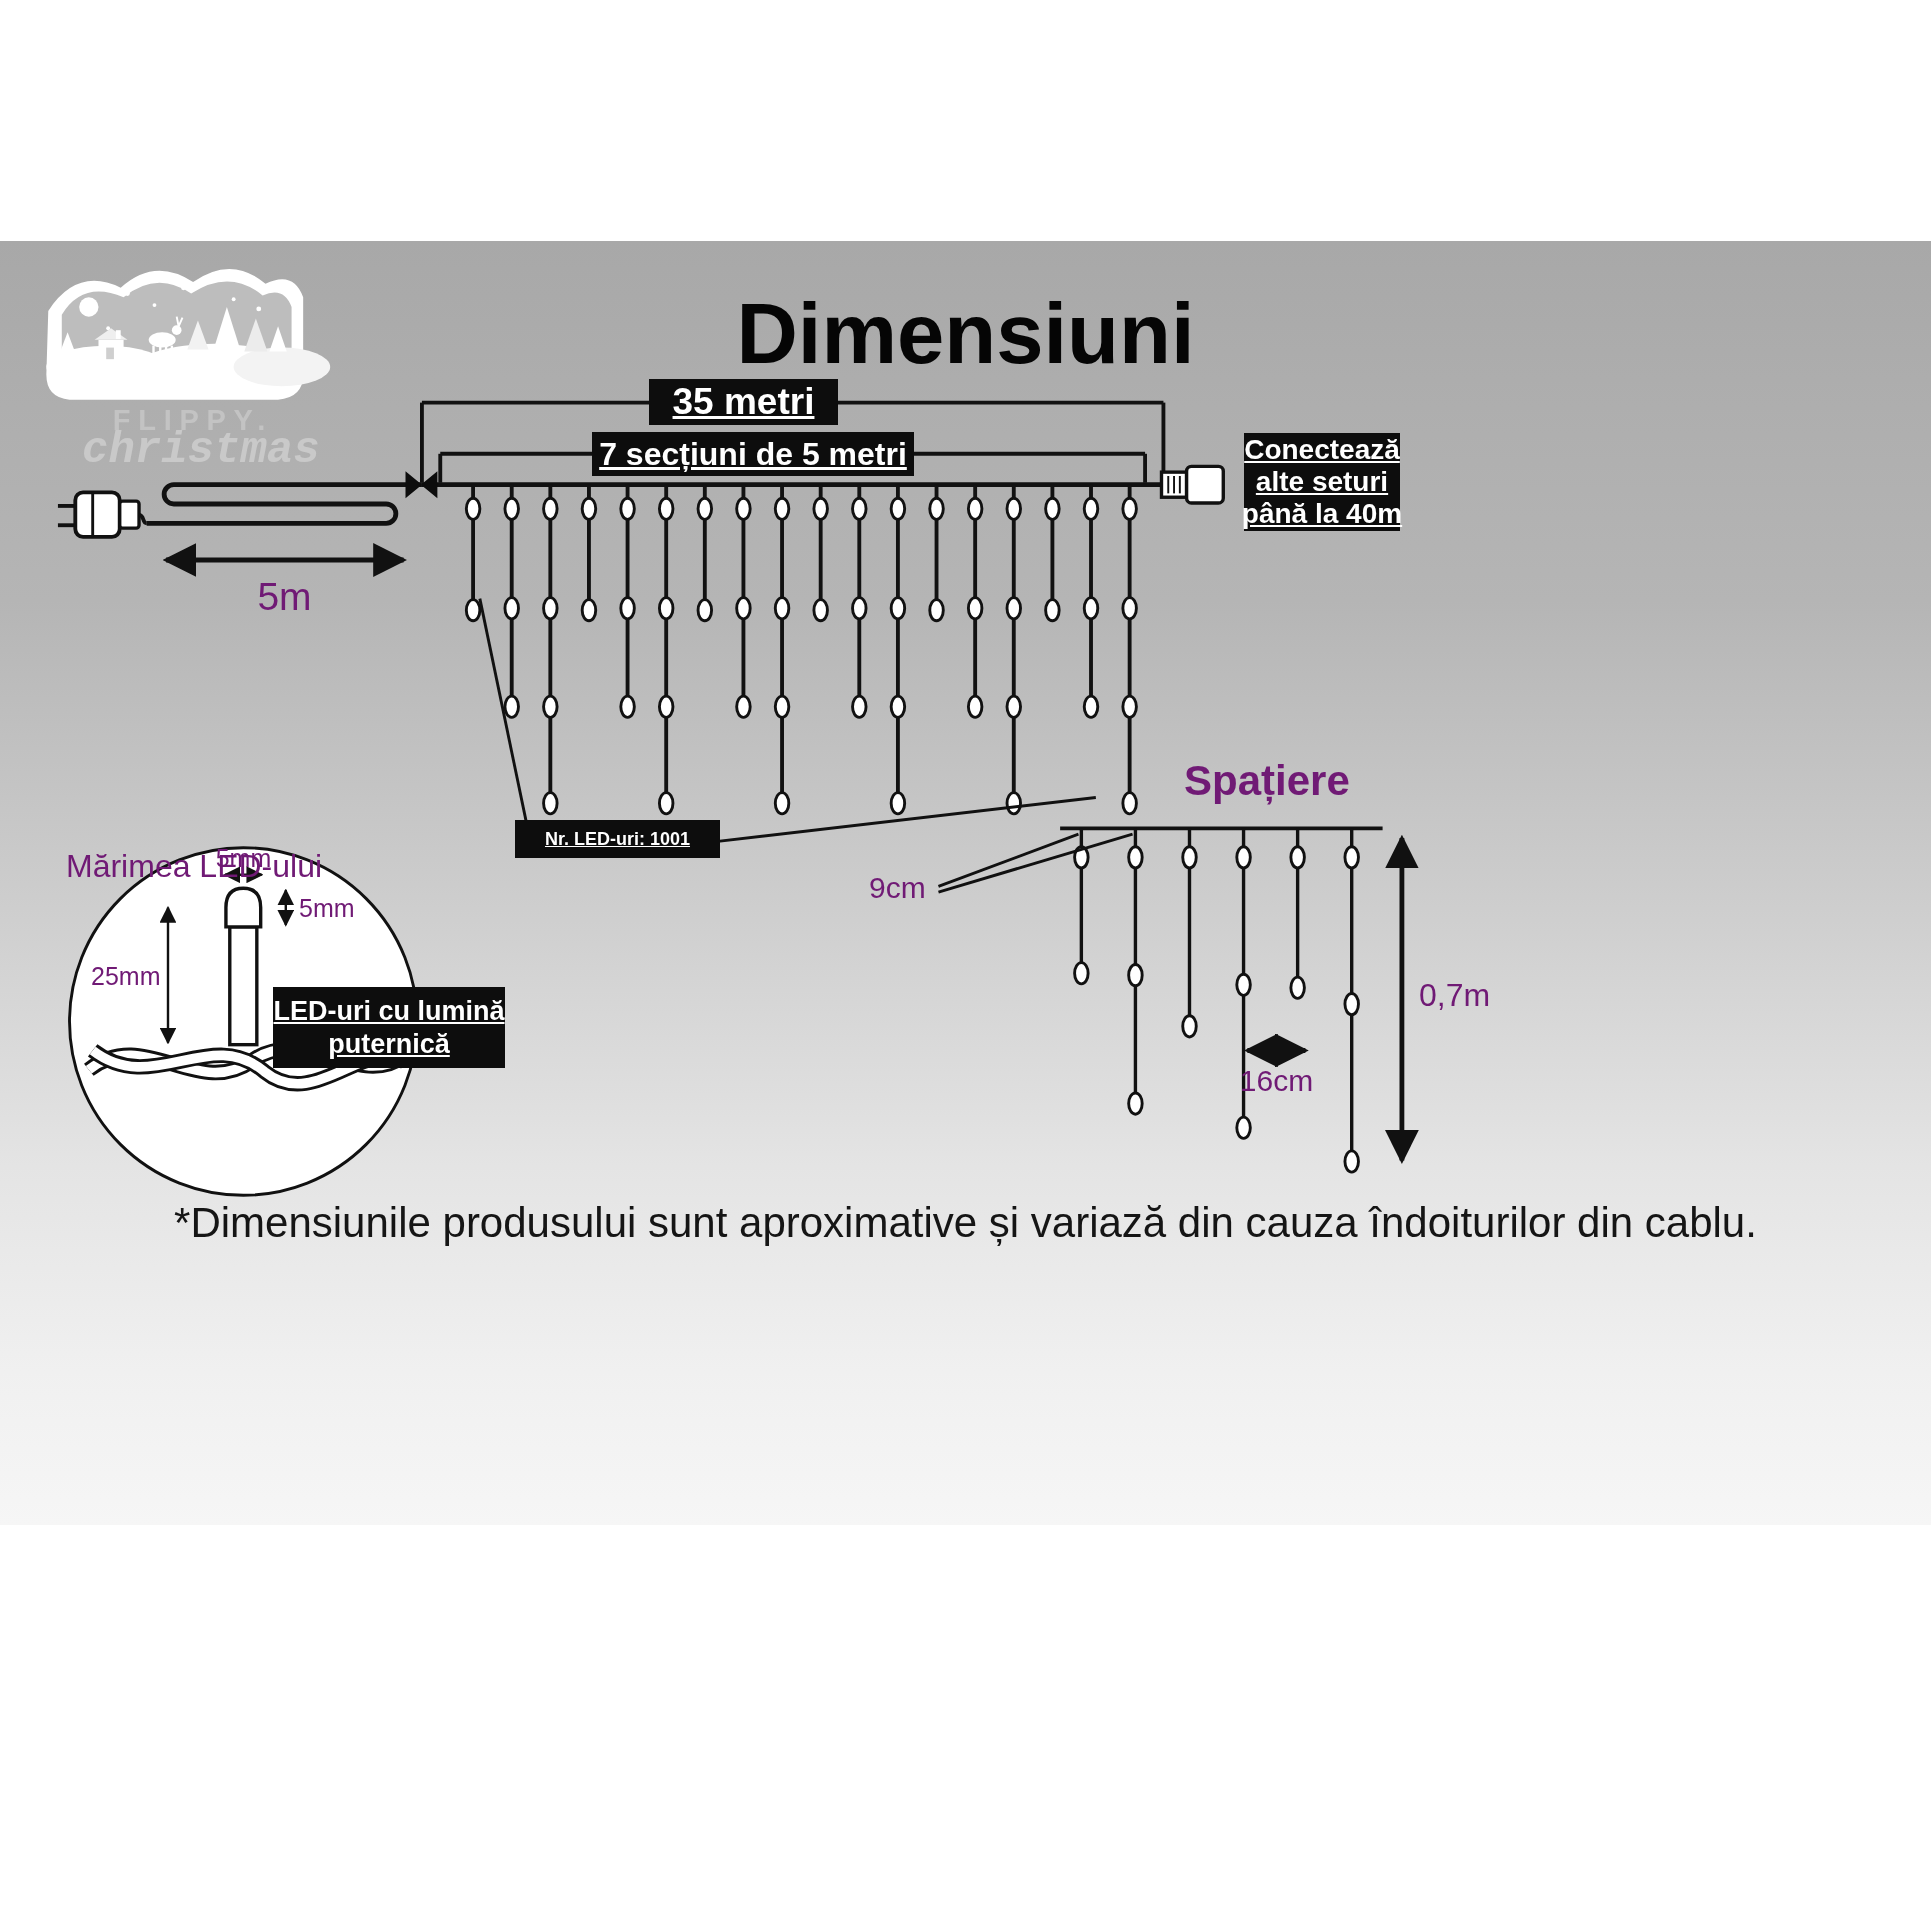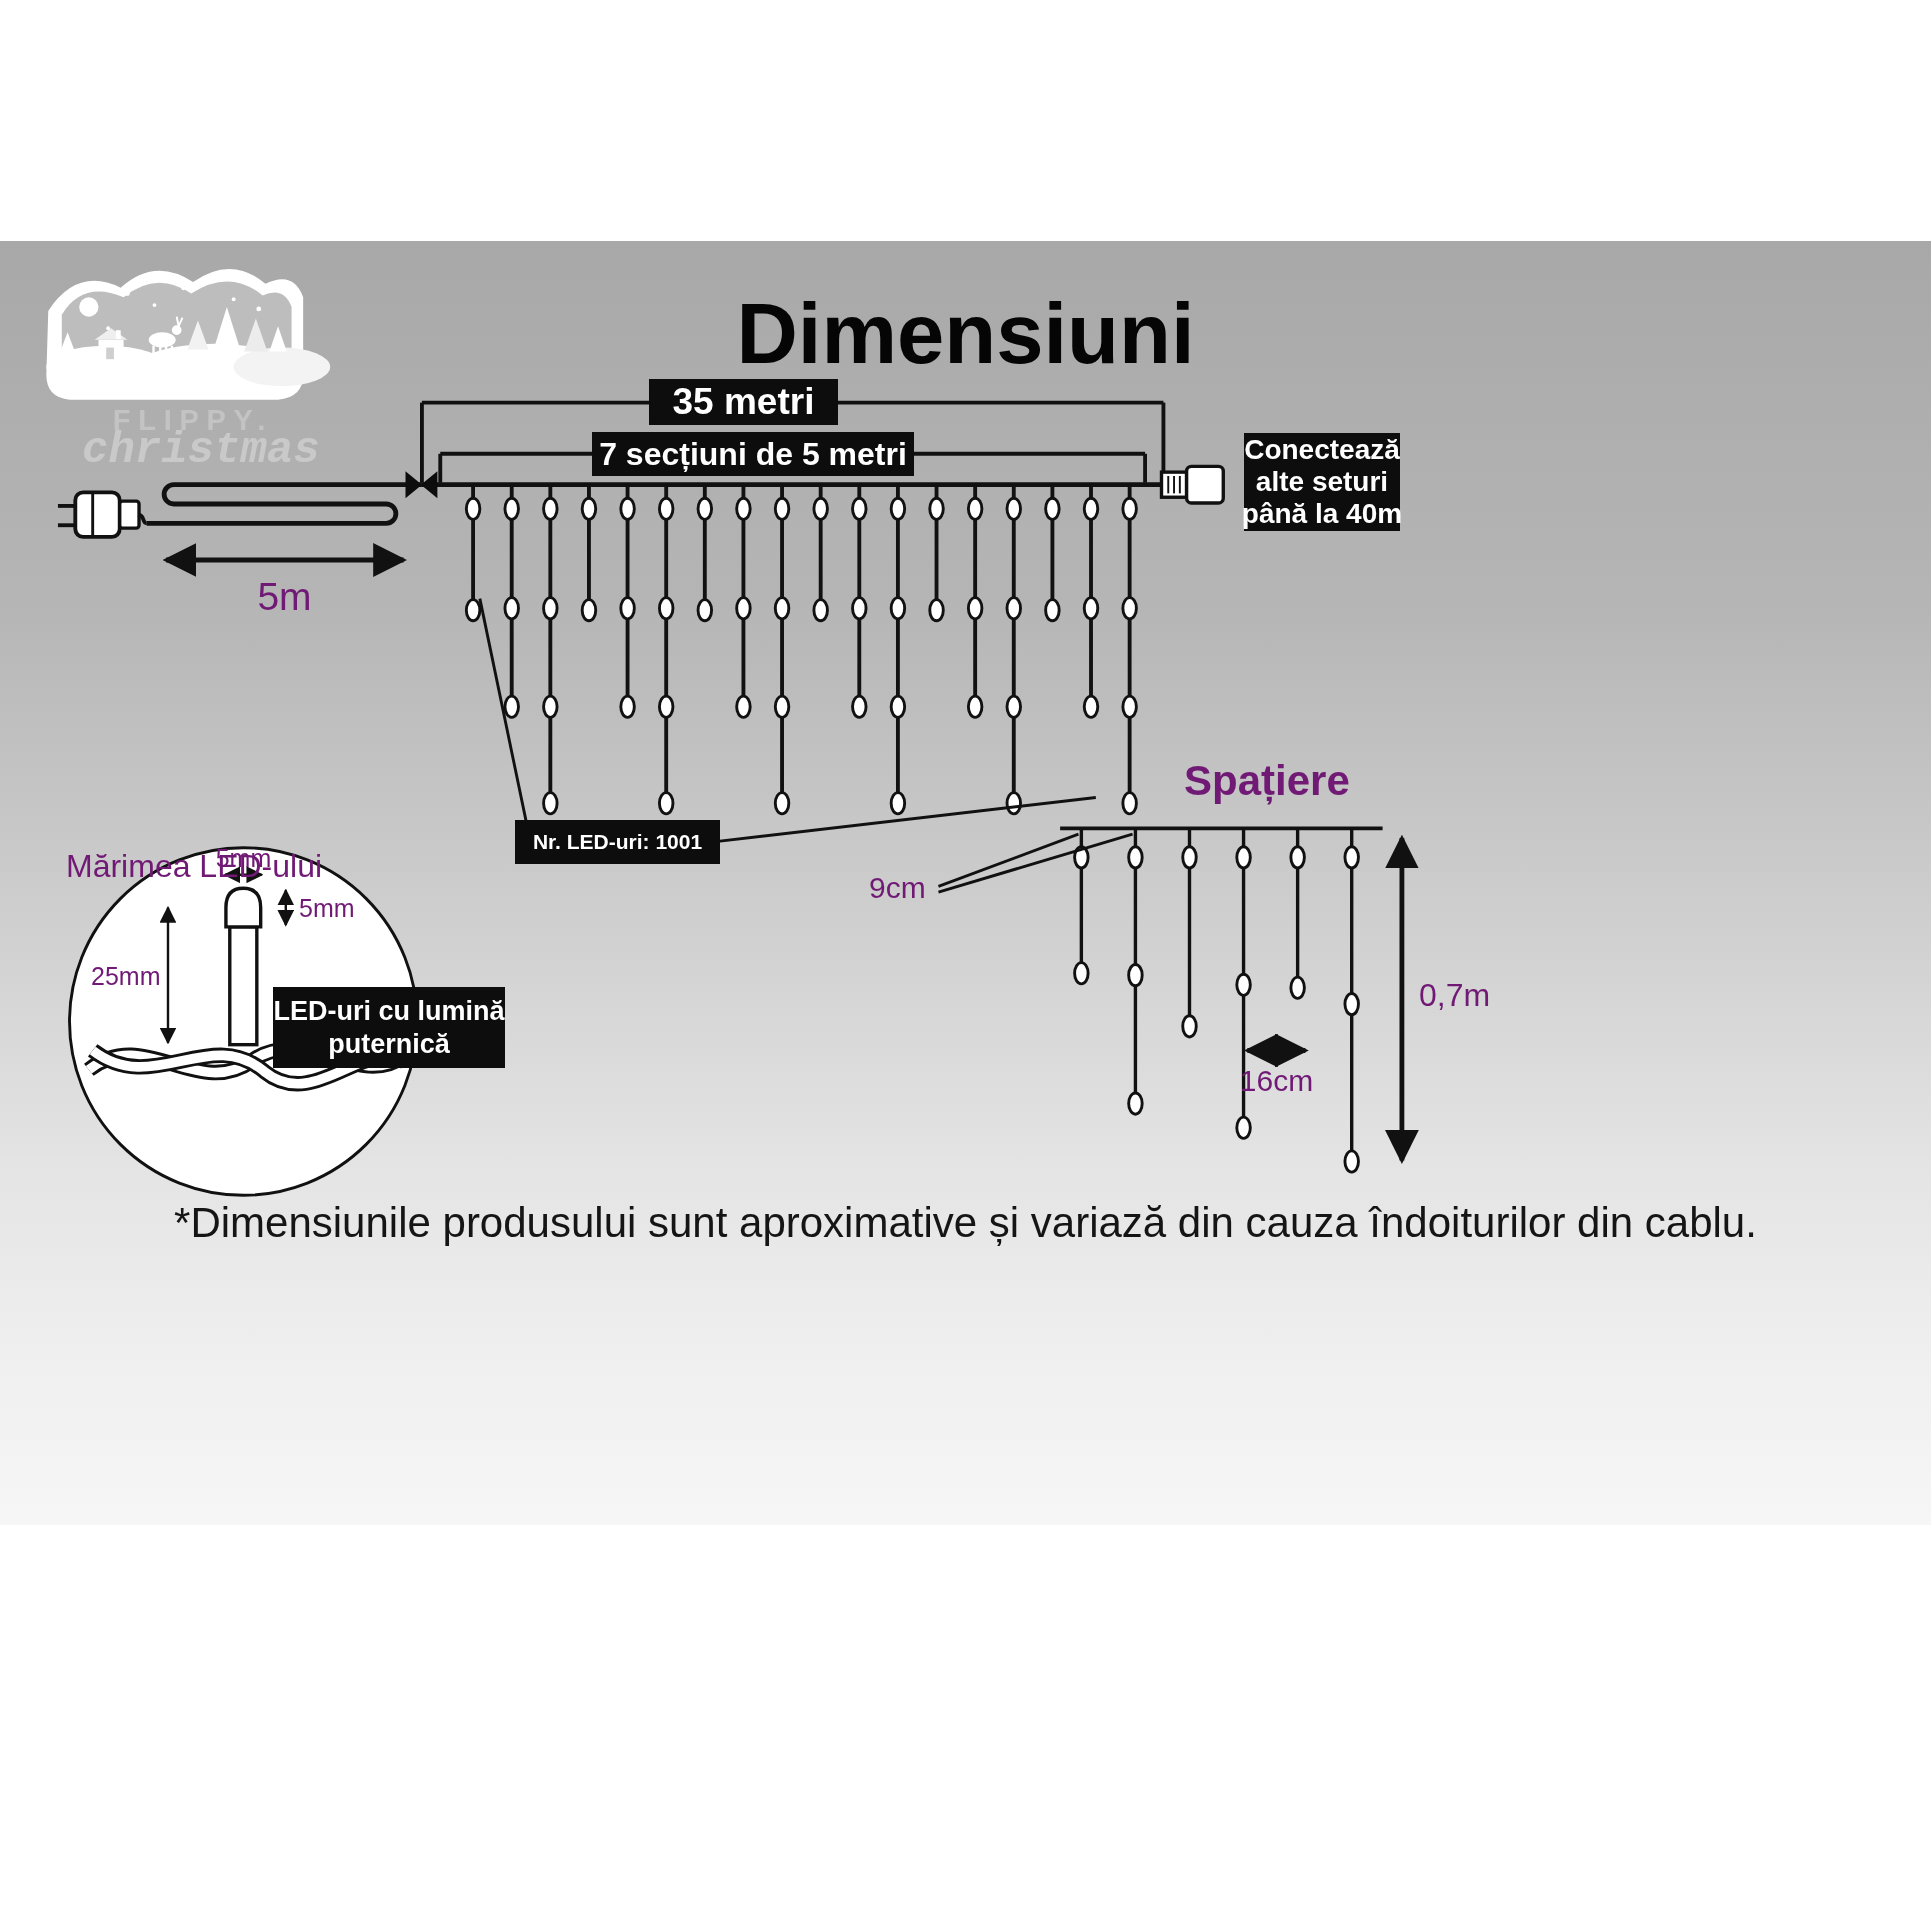--- a/index.html
+++ b/index.html
@@ -1,20 +1,20 @@
 <!DOCTYPE html>
 <html><head>
 <meta charset="utf-8">
 <style>
   * { margin:0; padding:0; box-sizing:border-box; }
   body { font-family:"Liberation Sans", sans-serif; background:#fff; }
   .page { position:relative; width:1931px; height:1931px; background:#fff; overflow:hidden; color:#111; }
   .abs { position:absolute; }
   .badge { background:#0d0d0d; color:#fff; display:flex; flex-direction:column;
-           align-items:center; justify-content:center; white-space:nowrap; font-weight:700; }
+           align-items:center; justify-content:center; white-space:nowrap; font-weight:700;text-decoration:underline; }
   .ctr { text-align:center; }
   .lbl { color:#701a75; white-space:nowrap; }
 </style>
 </head>
 <body>
 
 <div class="page">
 
   <div class="abs" style="left:0; top:241px; width:1931px; height:1284px;
               background:linear-gradient(180deg,#a8a8a8 0%,#b5b5b5 28%,#cecece 52%,#e4e4e4 72%,#f0f0f0 88%,#f6f6f6 100%);"></div>
@@ -188,21 +188,21 @@
   <div class="abs badge" style="left:592px; top:432px; width:322px; height:44px; font-size:32px; font-weight:600;">7 secțiuni de 5 metri</div>
 
   <div class="abs badge" style="left:1244px; top:433px; width:156px; height:98px; font-size:28px; font-weight:600; line-height:1.15;">
     <span>Conectează</span>
     <span>alte seturi</span>
     <span>până la 40m</span>
   </div>
 
   <div class="abs lbl ctr" style="left:164px; top:575px; width:241px; font-size:39px; font-weight:500;">5m</div>
 
-  <div class="abs badge" style="left:515px; top:820px; width:205px; height:44px; font-size:21px;">Nr. LED-uri: 1001</div>
+  <div class="abs badge" style="left:515px; top:820px; width:205px; height:38px; font-size:18px;">Nr. LED-uri: 1001</div>
 
   <div class="abs lbl" style="left:1184px; top:757px; font-size:42px; font-weight:700;">Spațiere</div>
   <div class="abs lbl" style="left:869px; top:871px; font-size:30px;">9cm</div>
   <div class="abs lbl ctr" style="left:1238px; top:1064px; width:77px; font-size:30px;">16cm</div>
   <div class="abs lbl" style="left:1419px; top:977px; font-size:32px;">0,7m</div>
 
   <div class="abs lbl" style="left:66px; top:848px; font-size:32px; font-weight:500;">Mărimea LED-ului</div>
   <div class="abs lbl ctr" style="left:205px; top:844px; width:77px; font-size:25px;">5mm</div>
   <div class="abs lbl" style="left:299px; top:894px; font-size:25px;">5mm</div>
   <div class="abs lbl" style="left:91px; top:962px; width:68px; font-size:25px; text-align:right;">25mm</div>

